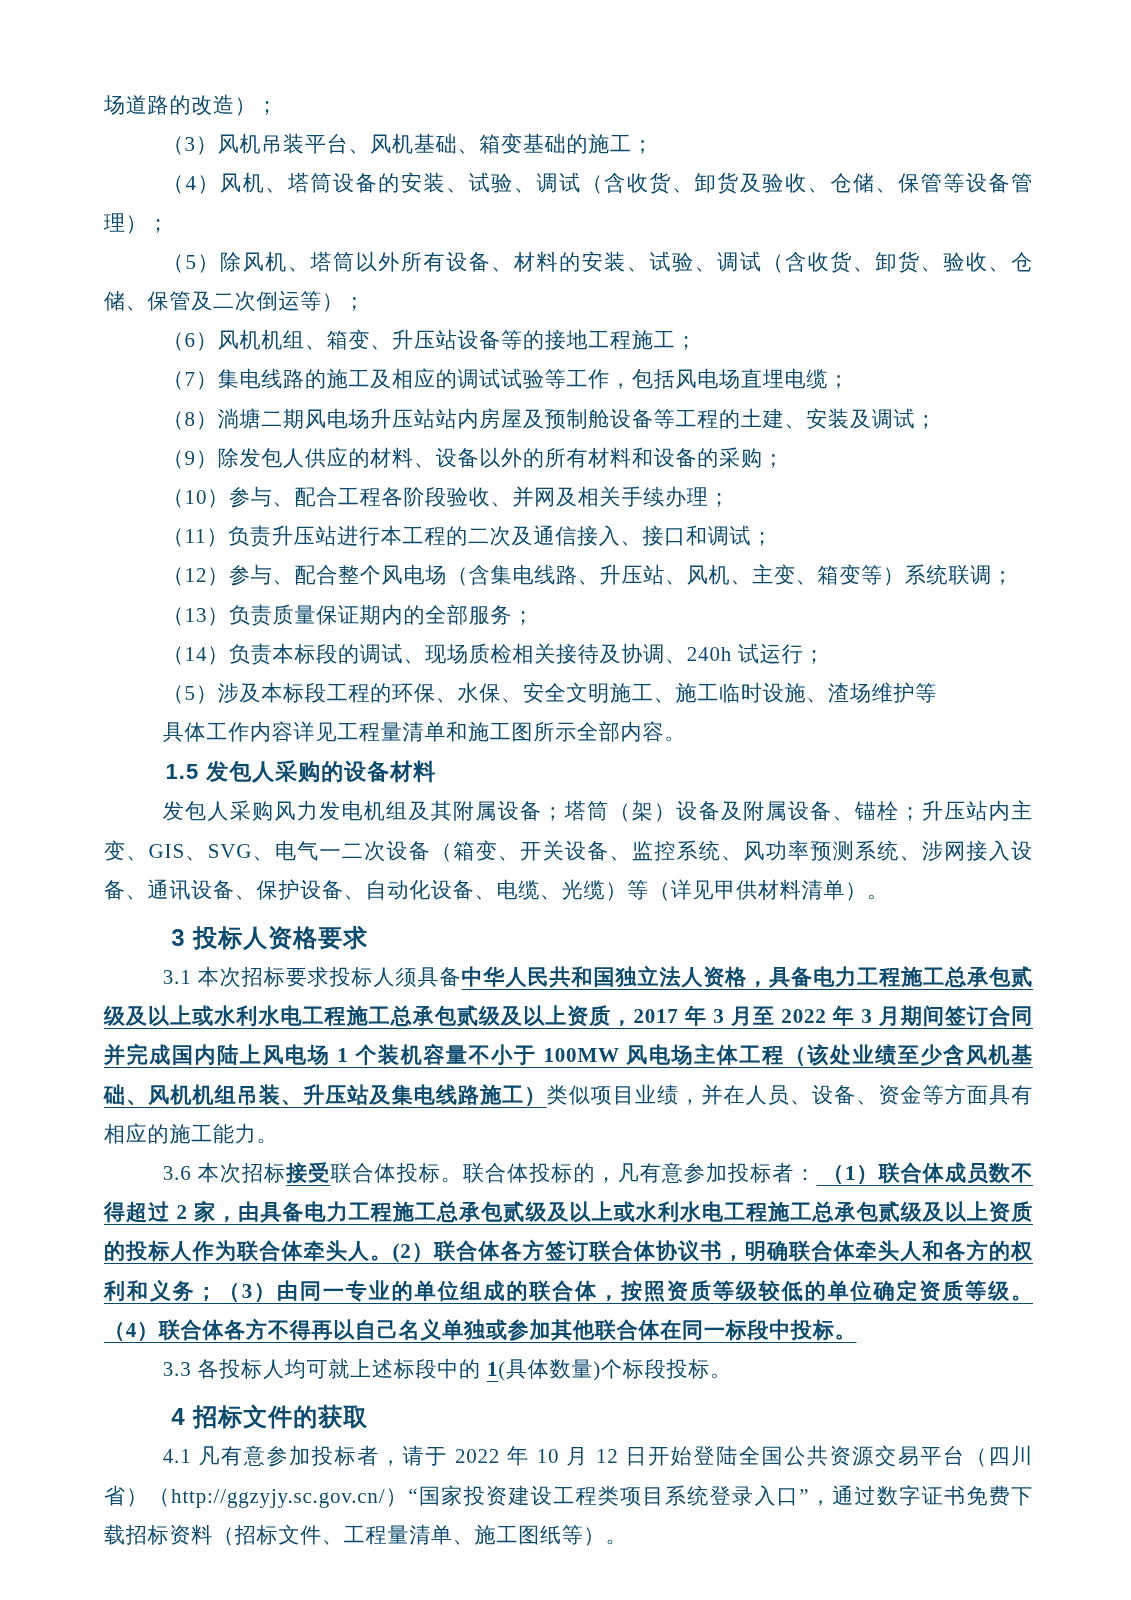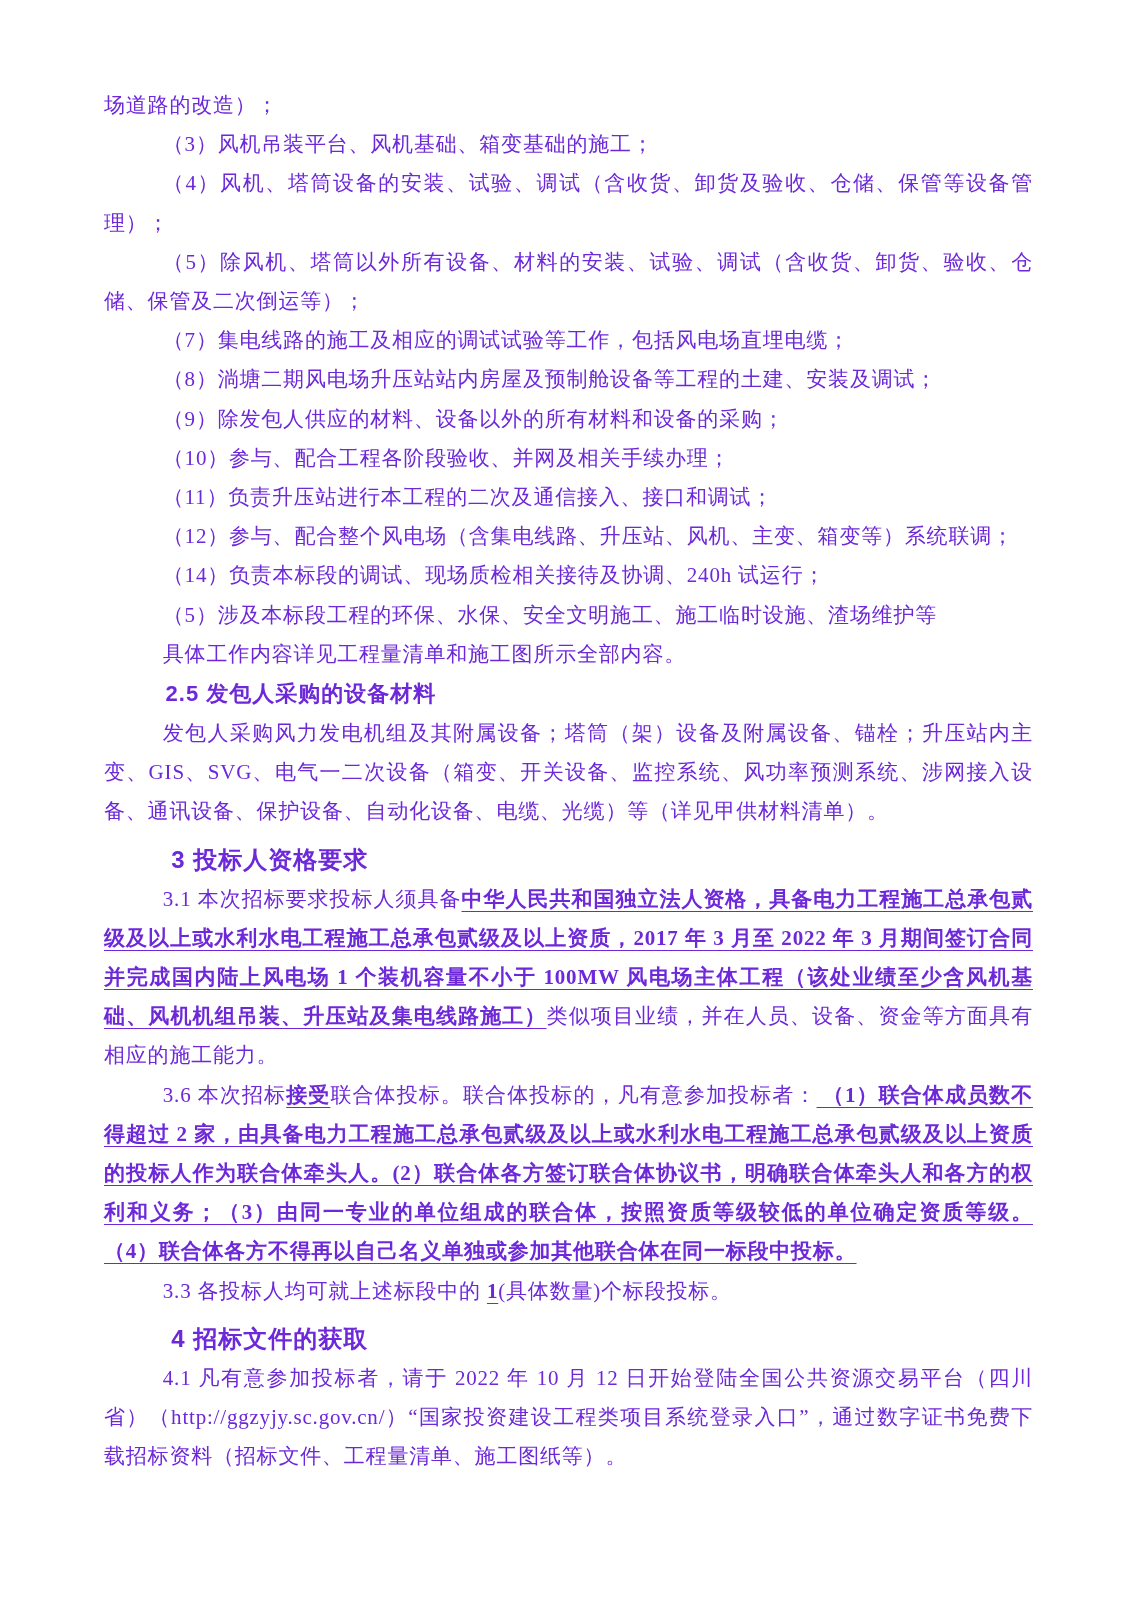--- a/index.html
+++ b/index.html
@@ -49,35 +49,37 @@
     text-decoration: underline;
     text-underline-offset: 5px;
     text-decoration-thickness: 1.2px;
     font-weight: bold;
   }
 </style>
 </head>
 <body>
 
 <div class="page">
-  <div class="content" style="color: #6d28d9;">
+  <div class="content" style="color: #0c4a6e;">
       <p class="para kind-body"><span class="seg">场道路的改造）；</span></p>
       <p class="para kind-body indent"><span class="seg">（3）风机吊装平台、风机基础、箱变基础的施工；</span></p>
       <p class="para kind-body indent"><span class="seg">（4）风机、塔筒设备的安装、试验、调试（含收货、卸货及验收、仓储、保管等设备管理）；</span></p>
       <p class="para kind-body indent"><span class="seg">（5）除风机、塔筒以外所有设备、材料的安装、试验、调试（含收货、卸货、验收、仓储、保管及二次倒运等）；</span></p>
+      <p class="para kind-body indent"><span class="seg">（6）风机机组、箱变、升压站设备等的接地工程施工；</span></p>
       <p class="para kind-body indent"><span class="seg">（7）集电线路的施工及相应的调试试验等工作，包括风电场直埋电缆；</span></p>
       <p class="para kind-body indent"><span class="seg">（8）淌塘二期风电场升压站站内房屋及预制舱设备等工程的土建、安装及调试；</span></p>
       <p class="para kind-body indent"><span class="seg">（9）除发包人供应的材料、设备以外的所有材料和设备的采购；</span></p>
       <p class="para kind-body indent"><span class="seg">（10）参与、配合工程各阶段验收、并网及相关手续办理；</span></p>
       <p class="para kind-body indent"><span class="seg">（11）负责升压站进行本工程的二次及通信接入、接口和调试；</span></p>
       <p class="para kind-body indent"><span class="seg">（12）参与、配合整个风电场（含集电线路、升压站、风机、主变、箱变等）系统联调；</span></p>
+      <p class="para kind-body indent"><span class="seg">（13）负责质量保证期内的全部服务；</span></p>
       <p class="para kind-body indent"><span class="seg">（14）负责本标段的调试、现场质检相关接待及协调、240h 试运行；</span></p>
       <p class="para kind-body indent"><span class="seg">（5）涉及本标段工程的环保、水保、安全文明施工、施工临时设施、渣场维护等</span></p>
       <p class="para kind-body indent"><span class="seg">具体工作内容详见工程量清单和施工图所示全部内容。</span></p>
-      <p class="para kind-heading2 indent"><span class="seg">2.5 发包人采购的设备材料</span></p>
+      <p class="para kind-heading2 indent"><span class="seg">1.5 发包人采购的设备材料</span></p>
       <p class="para kind-body indent"><span class="seg">发包人采购风力发电机组及其附属设备；塔筒（架）设备及附属设备、锚栓；升压站内主变、GIS、SVG、电气一二次设备（箱变、开关设备、监控系统、风功率预测系统、涉网接入设备、通讯设备、保护设备、自动化设备、电缆、光缆）等（详见甲供材料清单）。</span></p>
       <p class="para kind-heading1 indent"><span class="seg">3 投标人资格要求</span></p>
       <p class="para kind-body indent"><span class="seg">3.1 本次招标要求投标人须具备</span><span class="seg u">中华人民共和国独立法人资格，具备电力工程施工总承包贰级及以上或水利水电工程施工总承包贰级及以上资质，2017 年 3 月至 2022 年 3 月期间签订合同并完成国内陆上风电场 1 个装机容量不小于 100MW 风电场主体工程（该处业绩至少含风机基础、风机机组吊装、升压站及集电线路施工）</span><span class="seg">类似项目业绩，并在人员、设备、资金等方面具有相应的施工能力。</span></p>
       <p class="para kind-body indent"><span class="seg">3.6 本次招标</span><span class="seg u">接受</span><span class="seg">联合体投标。联合体投标的，凡有意参加投标者：</span><span class="seg u"> （1）联合体成员数不得超过 2 家，由具备电力工程施工总承包贰级及以上或水利水电工程施工总承包贰级及以上资质的投标人作为联合体牵头人。(2）联合体各方签订联合体协议书，明确联合体牵头人和各方的权利和义务；（3）由同一专业的单位组成的联合体，按照资质等级较低的单位确定资质等级。（4）联合体各方不得再以自己名义单独或参加其他联合体在同一标段中投标。</span></p>
       <p class="para kind-body indent"><span class="seg">3.3 各投标人均可就上述标段中的 </span><span class="seg u">1</span><span class="seg">(具体数量)个标段投标。</span></p>
       <p class="para kind-heading1 indent"><span class="seg">4 招标文件的获取</span></p>
       <p class="para kind-body indent"><span class="seg">4.1 凡有意参加投标者，请于 2022 年 10 月 12 日开始登陆全国公共资源交易平台（四川省）（http://ggzyjy.sc.gov.cn/）“国家投资建设工程类项目系统登录入口”，通过数字证书免费下载招标资料（招标文件、工程量清单、施工图纸等）。</span></p>
     </div>
 </div>
 

